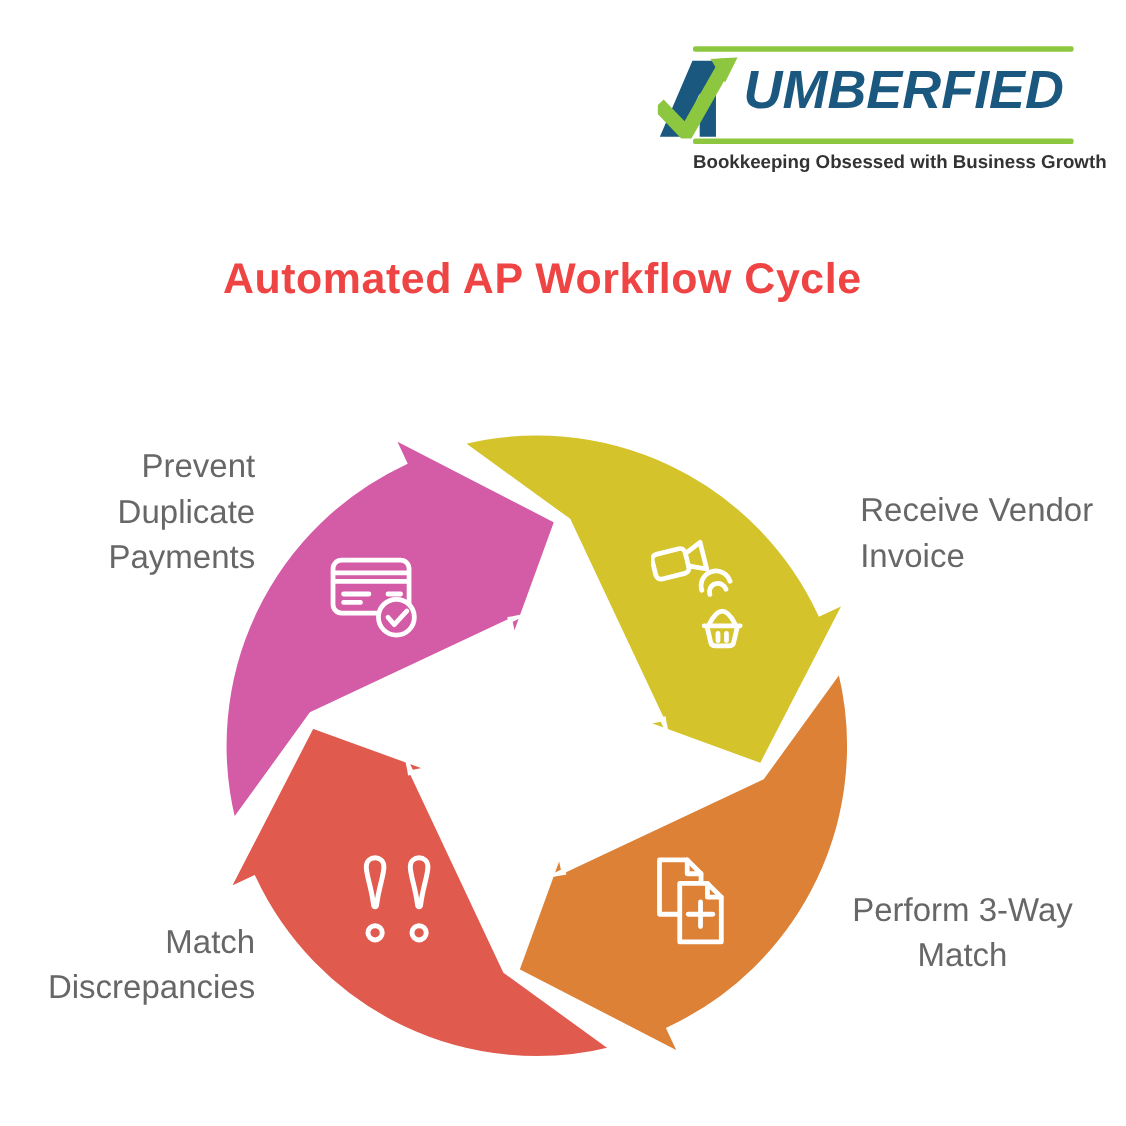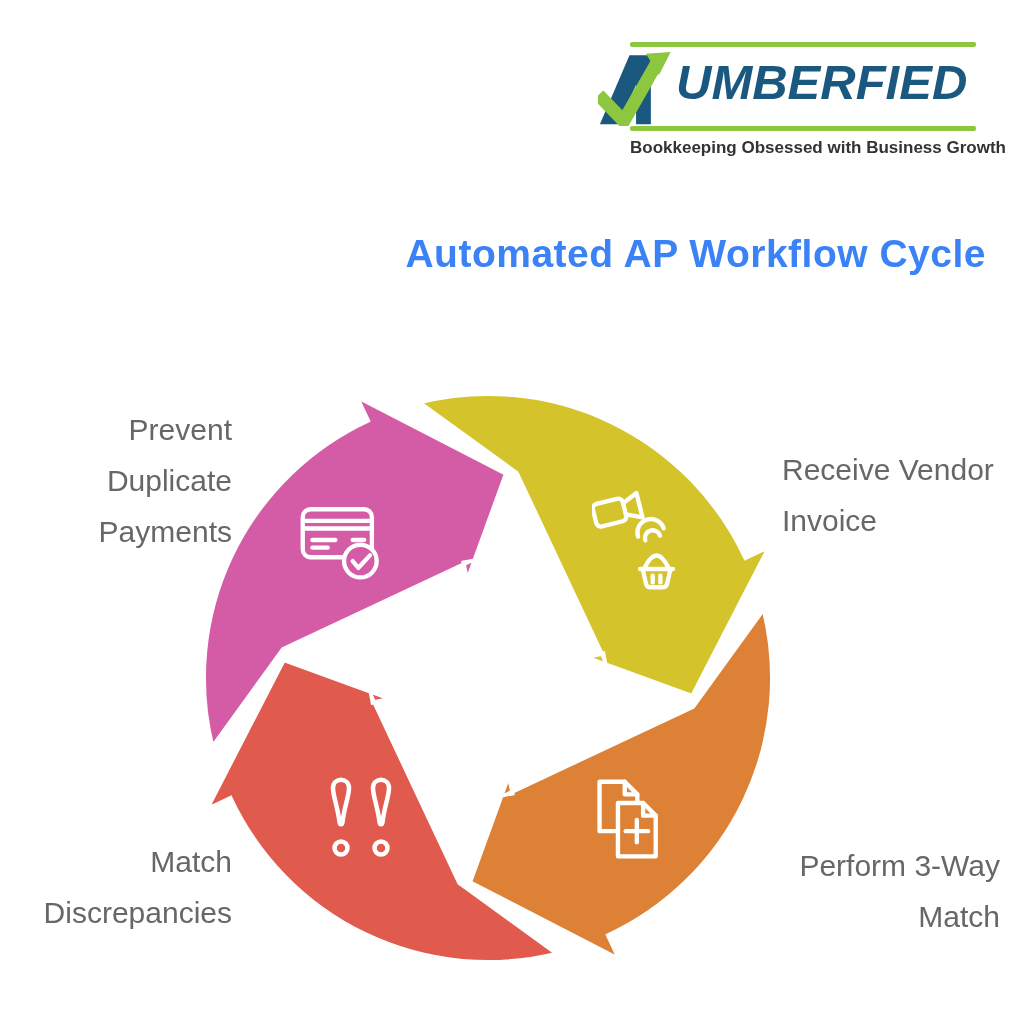--- a/index.html
+++ b/index.html
@@ -16,38 +16,38 @@
   .wordmark{
     position:absolute;left:78px;top:14px;font-size:49px;font-weight:900;font-style:italic;
     letter-spacing:0px;white-space:nowrap;
   }
   .tagline{
     position:absolute;left:32px;top:98px;width:346px;text-align:center;
     font-size:17px;font-weight:700;color:#333333;white-space:nowrap;
   }
   
   .page-title{
-    position:absolute;left:0;top:232px;width:986px;margin:0;text-align:right;
-    font-size:39px;font-weight:700;color:#3b82f6;letter-spacing:0.5px;
+    position:absolute;left:0;top:232px;width:986px;margin:0;text-align:center;
+    font-size:39px;font-weight:700;color:#ef4444;letter-spacing:0.5px;
   }
   
   .diagram{position:absolute;left:0;top:0;width:1024px;height:1024px;}
   .cycle-svg{position:absolute;left:138px;top:328px;width:700px;height:700px;}
   .cycle-svg path{stroke:#ffffff;stroke-width:4;stroke-miterlimit:10;}
   .step-icon{position:absolute;}
   .step-icon svg{display:block;width:100%;height:100%;}
   .icon-stroke{fill:none;stroke:#ffffff;stroke-width:4.5;stroke-linecap:round;stroke-linejoin:round;}
   
   .step-label{
-    position:absolute;font-size:30px;line-height:51px;color:#676767;
+    position:absolute;font-size:30px;line-height:41px;color:#676767;
     white-space:pre-line;
   }
   .lbl-tl{left:32px;top:404px;width:200px;text-align:right;}
   .lbl-tr{left:782px;top:444px;width:250px;text-align:left;}
-  .lbl-br{left:750px;top:840px;width:250px;text-align:right;}
+  .lbl-br{left:750px;top:807px;width:250px;text-align:center;}
   .lbl-bl{left:12px;top:836px;width:220px;text-align:right;}
 </style>
 </head>
 <body>
 
 <div class="stage">
 
   <div class="logo">
     <div class="logo-rule top" style="background: rgb(141, 198, 63);"></div>
     <svg class="n-mark" viewBox="0 0 100 90">

